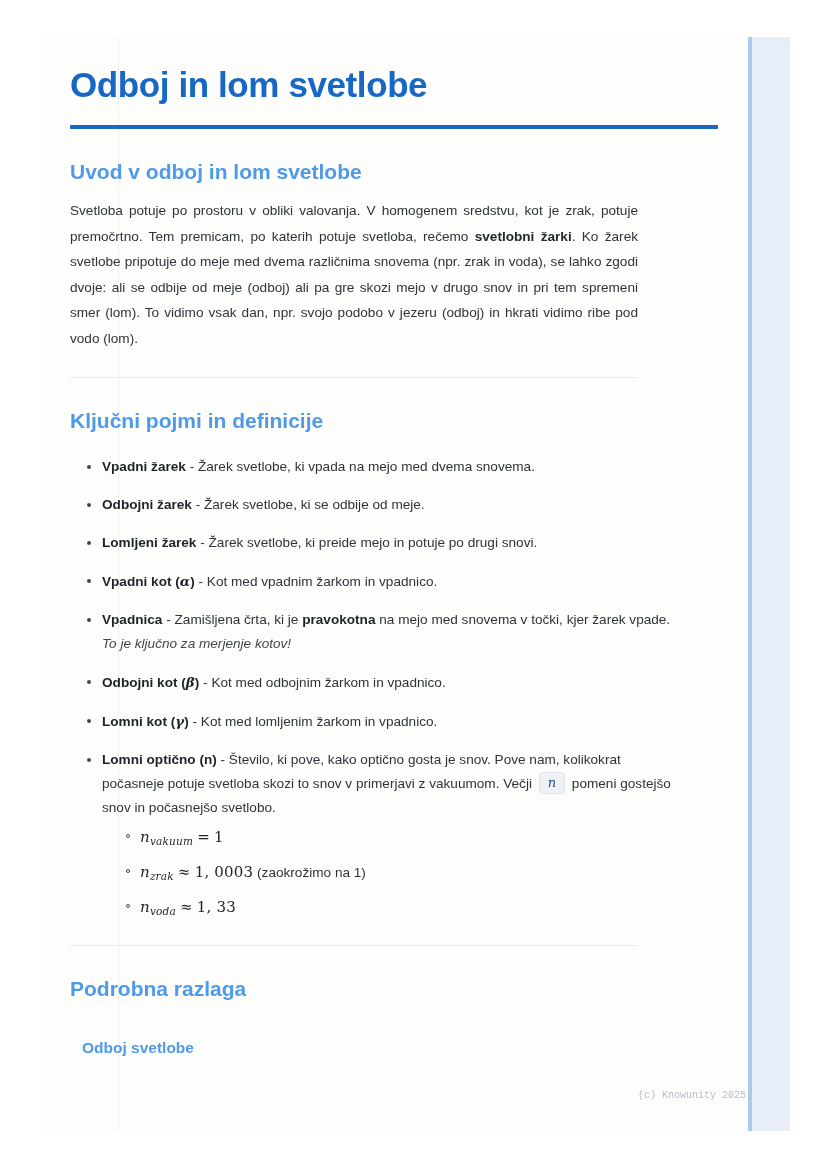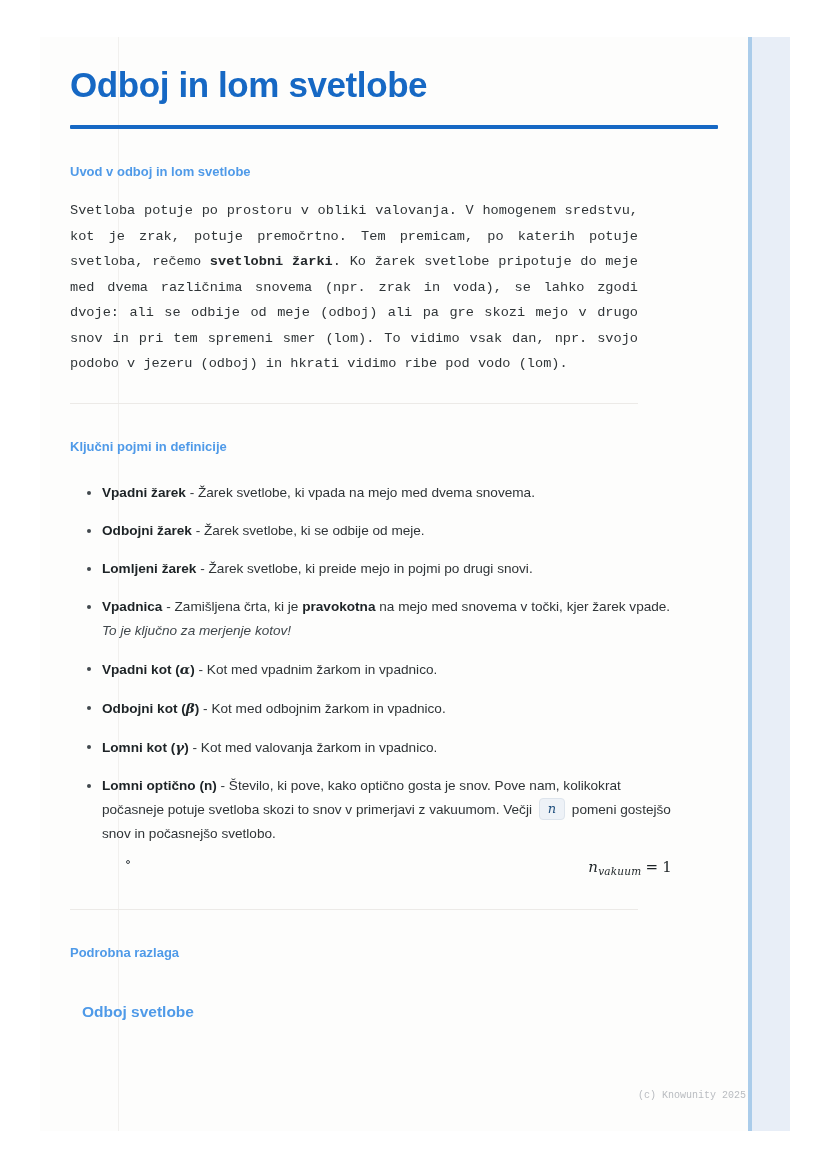--- a/index.html
+++ b/index.html
@@ -85,21 +85,21 @@
     margin-top: 18px;
     width: 648px;
     height: 4px;
     background: #1668c4;
     border-radius: 1px;
   }
 
   h2.section-title {
     margin: 0;
     padding: 30px 0 0 0;
-    font-size: 13px;
+    font-size: 21px;
     line-height: 25px;
     font-weight: 700;
     color: #4f9ae8;
   }
 
   h3.sub-title {
     margin: 12px;
     padding: 24px 0 0 0;
     font-size: 15.5px;
     line-height: 21px;
@@ -108,21 +108,20 @@
   }
 
   p.body-text {
     margin: 0;
     padding: 14px 0 0 0;
     width: 568px;
     font-size: 13.6px;
     line-height: 25.5px;
     color: #2f3437;
     text-align: justify;
-    font-family: Liberation Mono, monospace;
   }
   p.body-text b { font-weight: 700; color: #23282b; }
 
   hr.soft-divider {
     margin: 26px 0 0 0;
     border: 0;
     width: 568px;
     height: 1px;
     background: #eceae7;
   }
@@ -182,23 +181,22 @@
   ul.sub-list {
     margin: 6px 0 0 0;
     padding: 0 0 0 18px;
     list-style: none;
   }
   ul.sub-list > li {
     position: relative;
     padding: 0 0 0 20px;
     margin: 0 0 12px 0;
     font-size: 13.6px;
-    line-height: 30px;
+    line-height: 22px;
     color: #2f3437;
-    text-align: right;
   }
   ul.sub-list > li::before {
     content: "";
     position: absolute;
     left: 6px;
     top: 8px;
     width: 4px;
     height: 4px;
     border-radius: 50%;
     border: 1px solid #41484d;
@@ -261,36 +259,38 @@
       <hr class="soft-divider">
 
       <h2 class="section-title">Ključni pojmi in definicije</h2>
 
       <ul class="key-list">
 
         <li><b>Vpadni žarek</b><span> - </span><span>Žarek svetlobe, ki vpada na mejo med dvema snovema.</span></li>
 
         <li><b>Odbojni žarek</b><span> - </span><span>Žarek svetlobe, ki se odbije od meje.</span></li>
 
-        <li><b>Lomljeni žarek</b><span> - </span><span>Žarek svetlobe, ki preide mejo in pojmi po drugi snovi.</span></li>
+        <li><b>Lomljeni žarek</b><span> - </span><span>Žarek svetlobe, ki preide mejo in potuje po drugi snovi.</span></li>
+
+        <li><b><span>Vpadni kot</span> (<span class="mi">α</span>)</b><span> - </span><span>Kot med vpadnim žarkom in vpadnico.</span></li>
 
         <li><b>Vpadnica</b><span> - </span><span>Zamišljena črta, ki je </span><b>pravokotna</b><span> na mejo med snovema v točki, kjer žarek vpade. </span><i>To je ključno za merjenje kotov!</i></li>
 
-        <li><b><span>Vpadni kot</span> (<span class="mi">α</span>)</b><span> - </span><span>Kot med vpadnim žarkom in vpadnico.</span></li>
-
         <li><b><span>Odbojni kot</span> (<span class="mi">β</span>)</b><span> - </span><span>Kot med odbojnim žarkom in vpadnico.</span></li>
 
-        <li><b><span>Lomni kot</span> (<span class="mi">γ</span>)</b><span> - </span><span>Kot med valovanja žarkom in vpadnico.</span></li>
+        <li><b><span>Lomni kot</span> (<span class="mi">γ</span>)</b><span> - </span><span>Kot med lomljenim žarkom in vpadnico.</span></li>
 
         <li><b>Lomni optično (n)</b><span> - </span><span>Število, ki pove, kako optično gosta je snov. Pove nam, kolikokrat počasneje potuje svetloba skozi to snov v primerjavi z vakuumom. Večji </span><code class="chip">n</code><span> pomeni gostejšo snov in počasnejšo svetlobo.</span>
 
           <ul class="sub-list">
             <li><span class="math"><span class="var">n</span><sub>vakuum</sub><span class="op">=</span><span>1</span></span><span class="note"></span></li>
 
-
+            <li><span class="math"><span class="var">n</span><sub>zrak</sub><span class="op">≈</span><span>1, 0003</span></span><span class="note"> (zaokrožimo na 1)</span></li>
+
+            <li><span class="math"><span class="var">n</span><sub>voda</sub><span class="op">≈</span><span>1, 33</span></span><span class="note"></span></li>
 
           </ul>
         </li>
       </ul>
 
       <hr class="soft-divider">
 
       <h2 class="section-title">Podrobna razlaga</h2>
 
       <h3 class="sub-title">Odboj svetlobe</h3>

